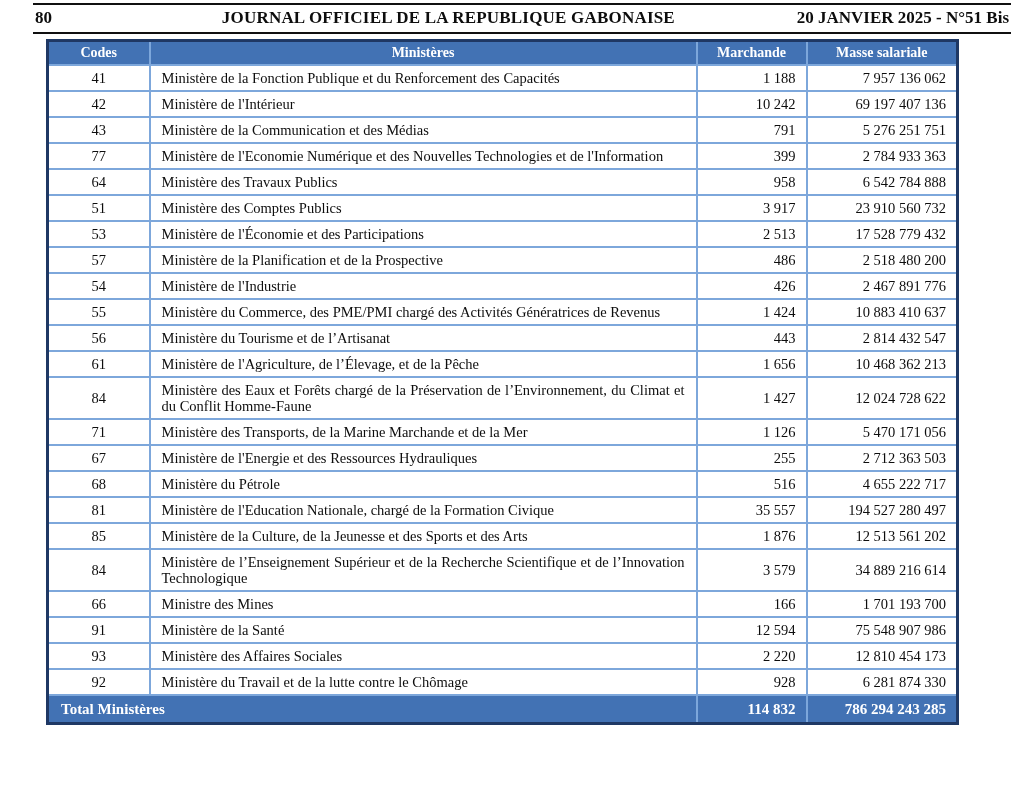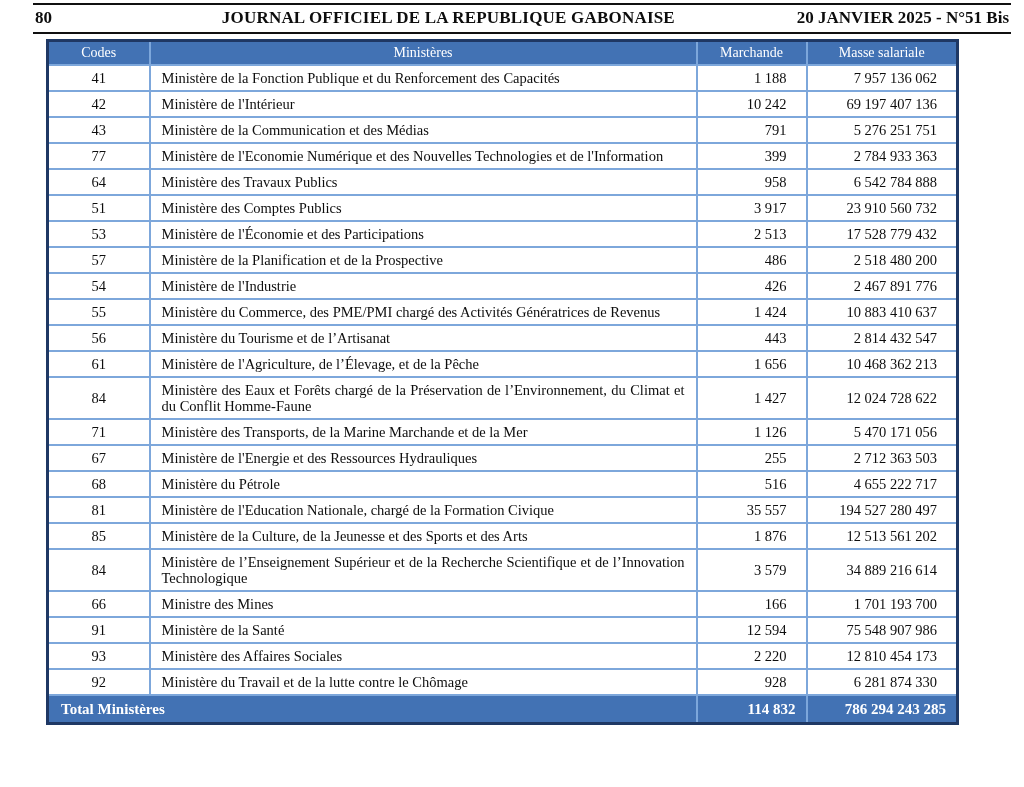--- a/index.html
+++ b/index.html
@@ -30,30 +30,30 @@
   .pagehead .issue{font-weight:bold;font-size:17px;margin-left:22px;white-space:nowrap;}
 
   table.min-table{
     border-collapse:collapse;table-layout:fixed;
     width:910px;margin:5px 0 0 46px;
     border:3px solid var(--outer);
   }
   .min-table th,.min-table td{border:2px solid var(--inner);}
   .min-table thead th{
     background:var(--fill);color:#fff;
-    font-size:14px;font-weight:normal;text-align:center;
+    font-size:14px;font-weight:bold;text-align:center;
     padding:3px 4px;line-height:16px;
   }
   .min-table td{
     font-size:14.5px;padding:4px 9px;line-height:16px;
     background:#fff;
   }
   td.code{text-align:center;}
   td.ministry{text-align:justify;padding-left:11px;padding-right:11px;}
-  td.effectifs,td.masse{text-align:right;white-space:nowrap;padding-right:19px;}
+  td.effectifs,td.masse{text-align:right;white-space:nowrap;padding-right:10px;}
   .min-table tfoot td{
     background:var(--fill);color:#fff;font-weight:bold;
     padding:5px 10px;line-height:16px;font-size:15px;
   }
   .min-table tfoot td.total-label{text-align:left;padding-left:12px;}
   .min-table tfoot td.effectifs,.min-table tfoot td.masse{text-align:right;}
 </style>
 </head>
 <body>
 

